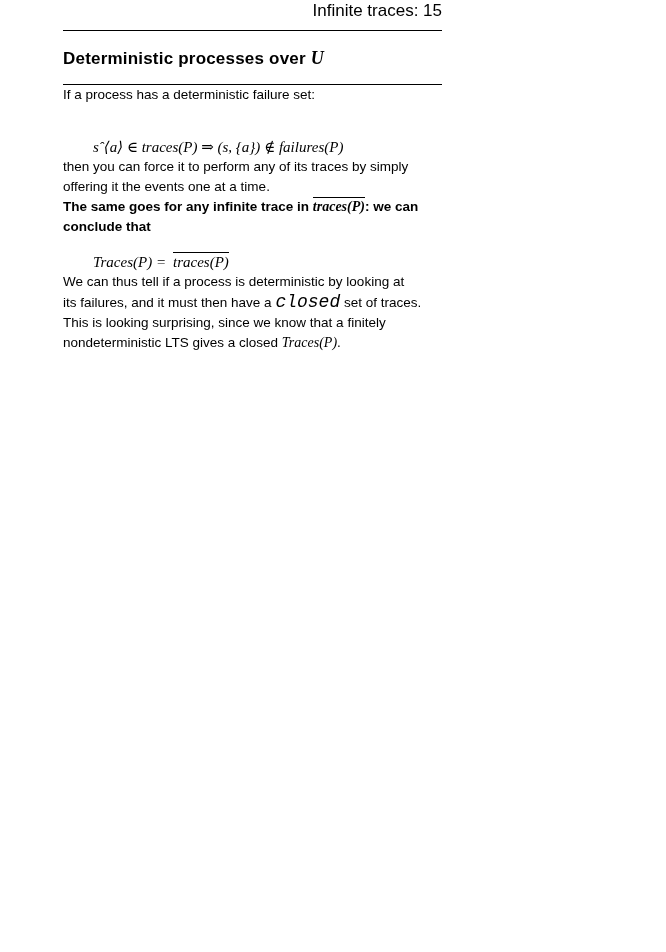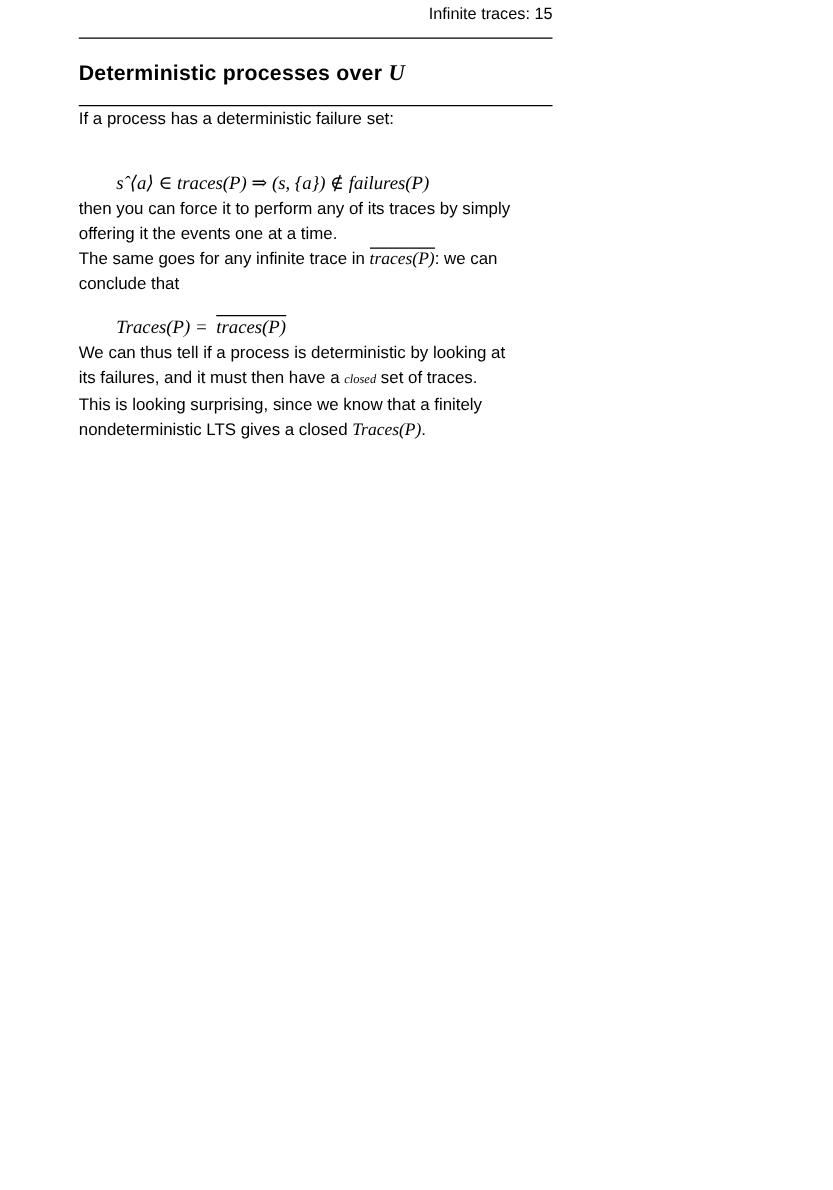--- a/index.html
+++ b/index.html
@@ -16,21 +16,21 @@
     overflow: hidden;
   }
   .content {
     position: absolute;
     left: 63px; top: 0;
     width: 379px;
   }
   .header {
     padding-top: 3px;
     text-align: right;
-    font-size: 13px;
+    font-size: 17px;
     line-height: 16px;
     font-weight: 500;
   }
   .title-block {
     margin-top: 11px;
     border-top: 1.6px solid #000;
     border-bottom: 1.6px solid #000;
     padding: 17px 0 15px 0;
   }
   .title-block h1 {
@@ -48,39 +48,39 @@
     font-size: 18px;
   }
   p.para {
     margin: 0;
     font-size: 13.5px;
     line-height: 20px;
     white-space: pre-line;
   }
   .m-intro     { margin-top: 15px; }
   .m-force     { margin-top: 13px; }
-  .m-infinite  { margin-top: 7px; }
+  .m-infinite  { margin-top: 7px; font-weight: bold; }
   .m-closed    { margin-top: 20px; }
   .m-surprise  { margin-top: 4px; }
   .equation {
     margin: 0;
     padding-left: 30px;
     font-size: 15px;
     line-height: 20px;
   }
   .m-eq1 { margin-top: 32px; }
   .m-eq2 { margin-top: 15px; }
   .math {
     font-family: "Liberation Serif", "DejaVu Serif", serif;
     font-style: italic;
   }
   .emph {
-    font-family: Liberation Serif, serif;
+    font-family: Liberation Mono, monospace;
     font-style: italic;
-    font-size: 10px;
+    font-size: 18px;
   }
   .inline-math {
     font-family: "Liberation Serif", "DejaVu Serif", serif;
     font-style: italic;
     font-size: 14px;
   }
   .overlined {
     display: inline-block;
     border-top: 1.3px solid #000;
     padding-top: 1px;

